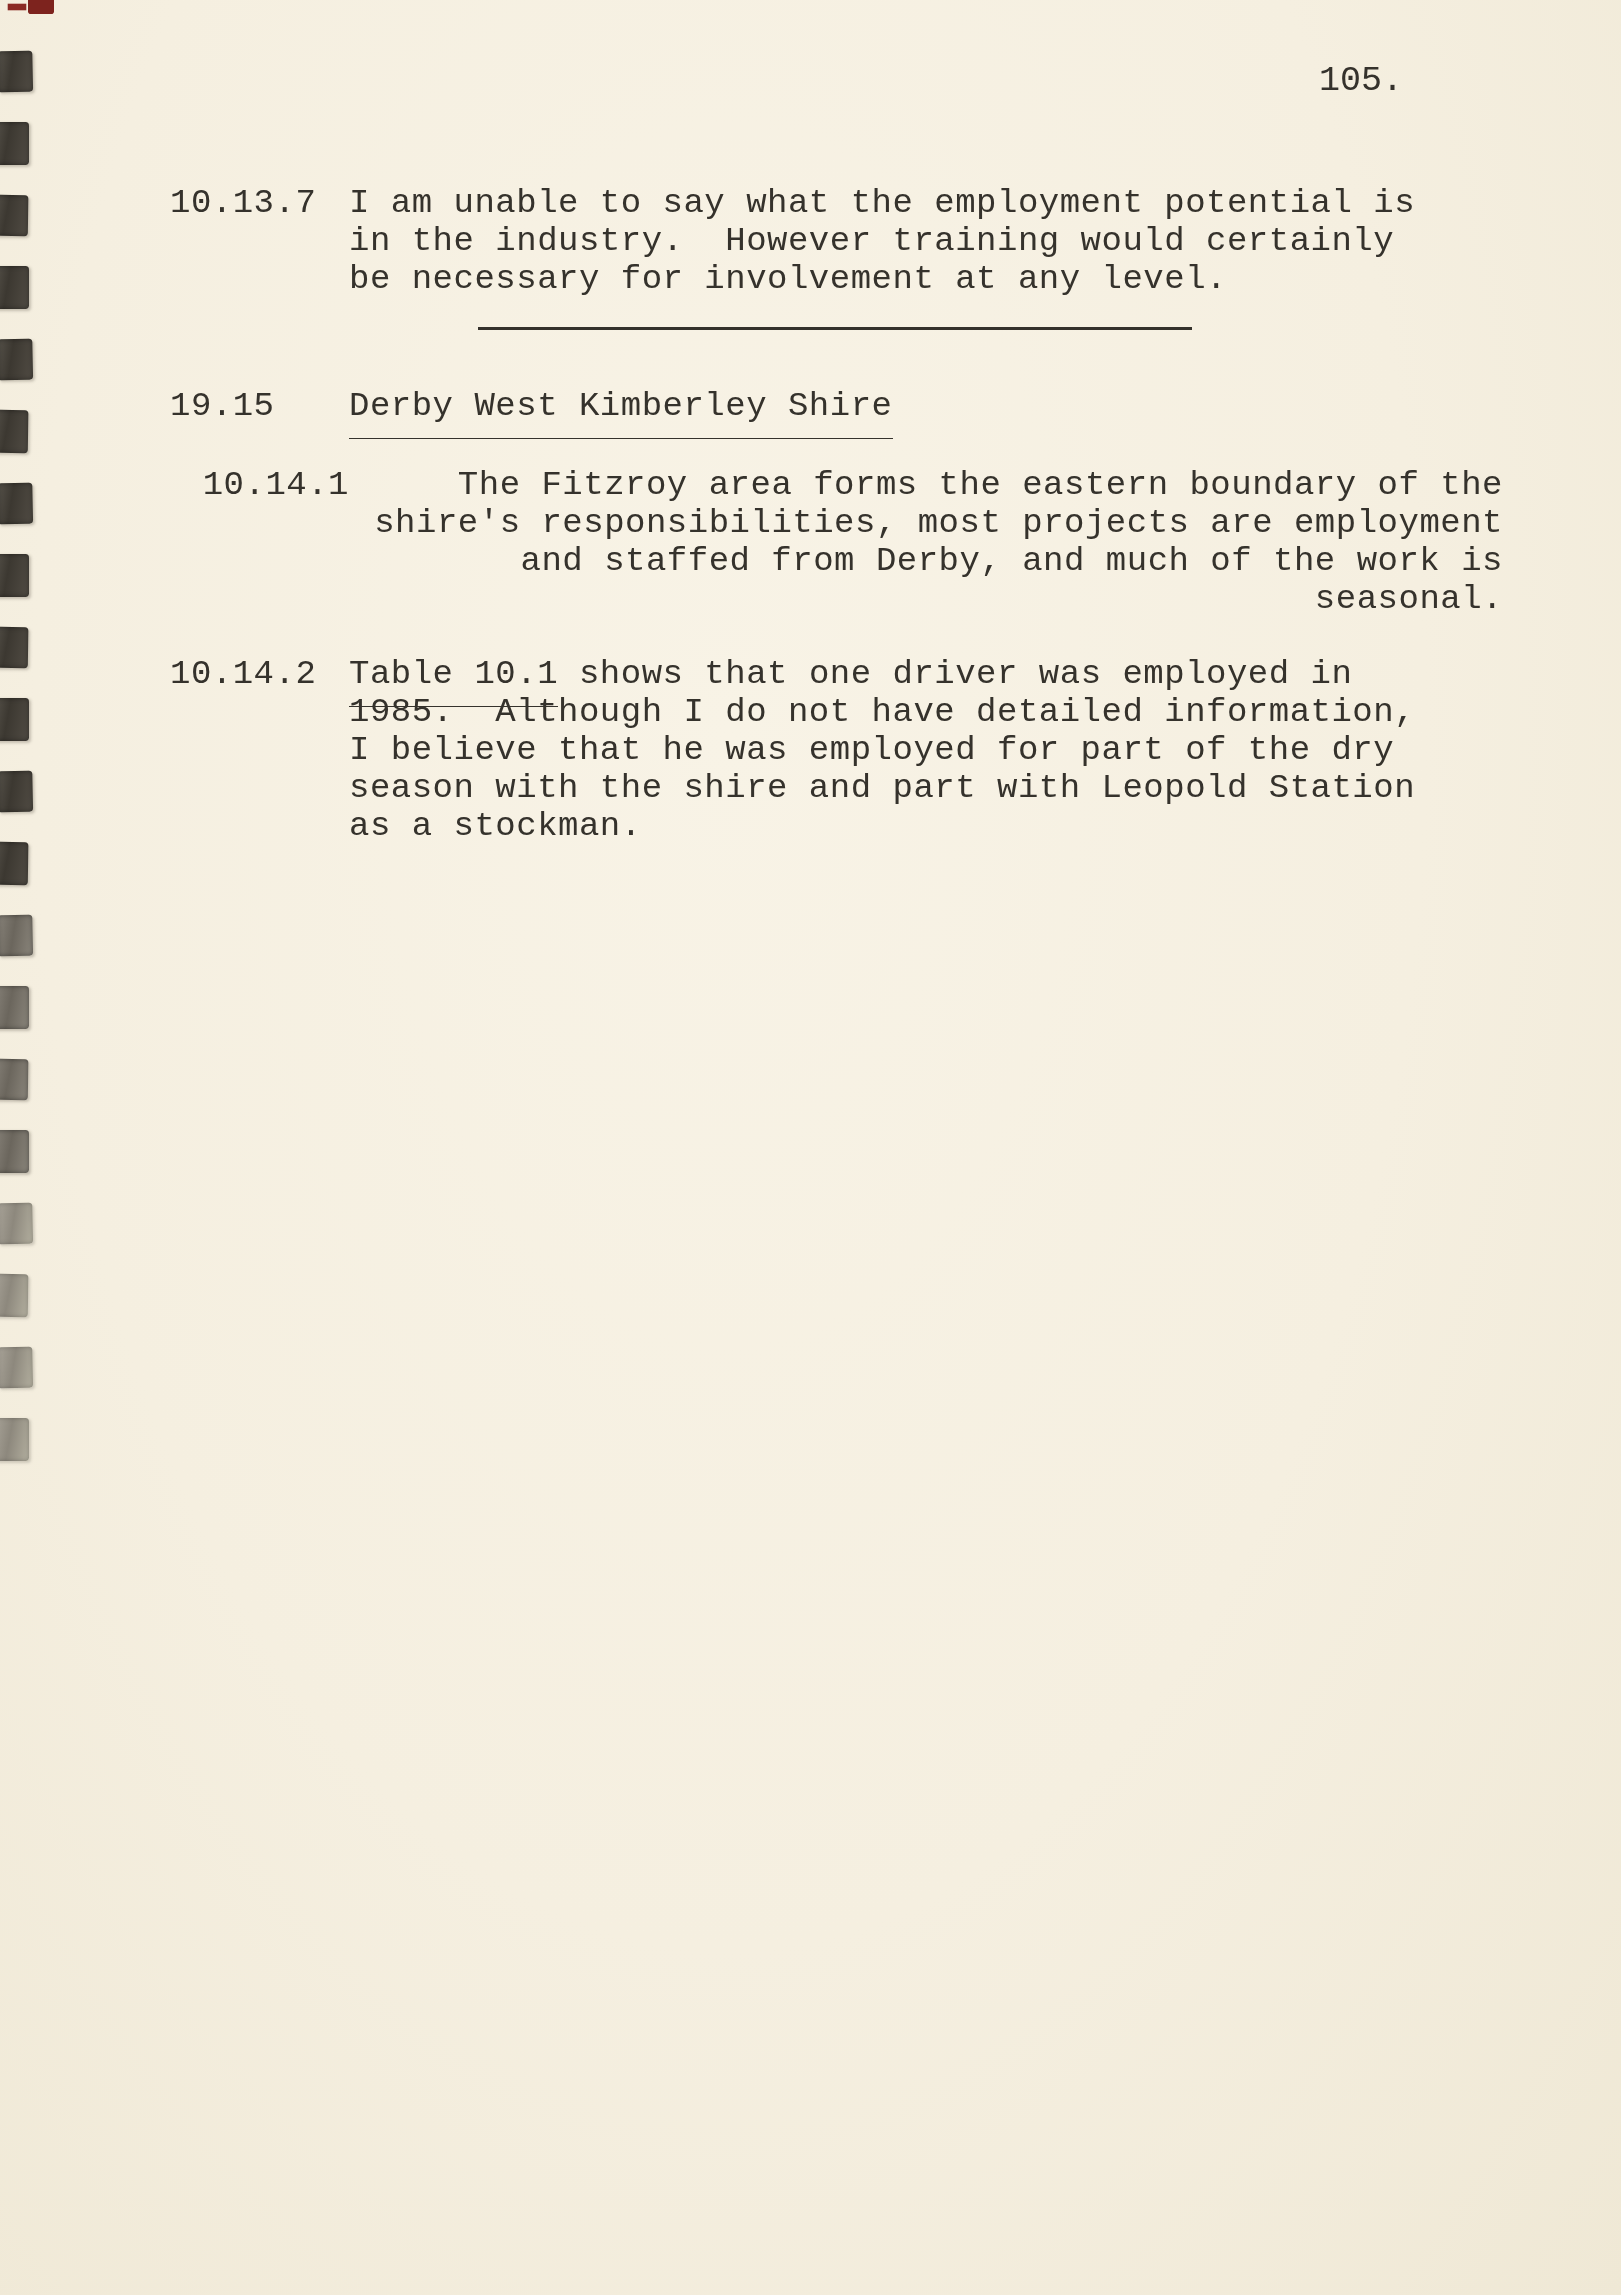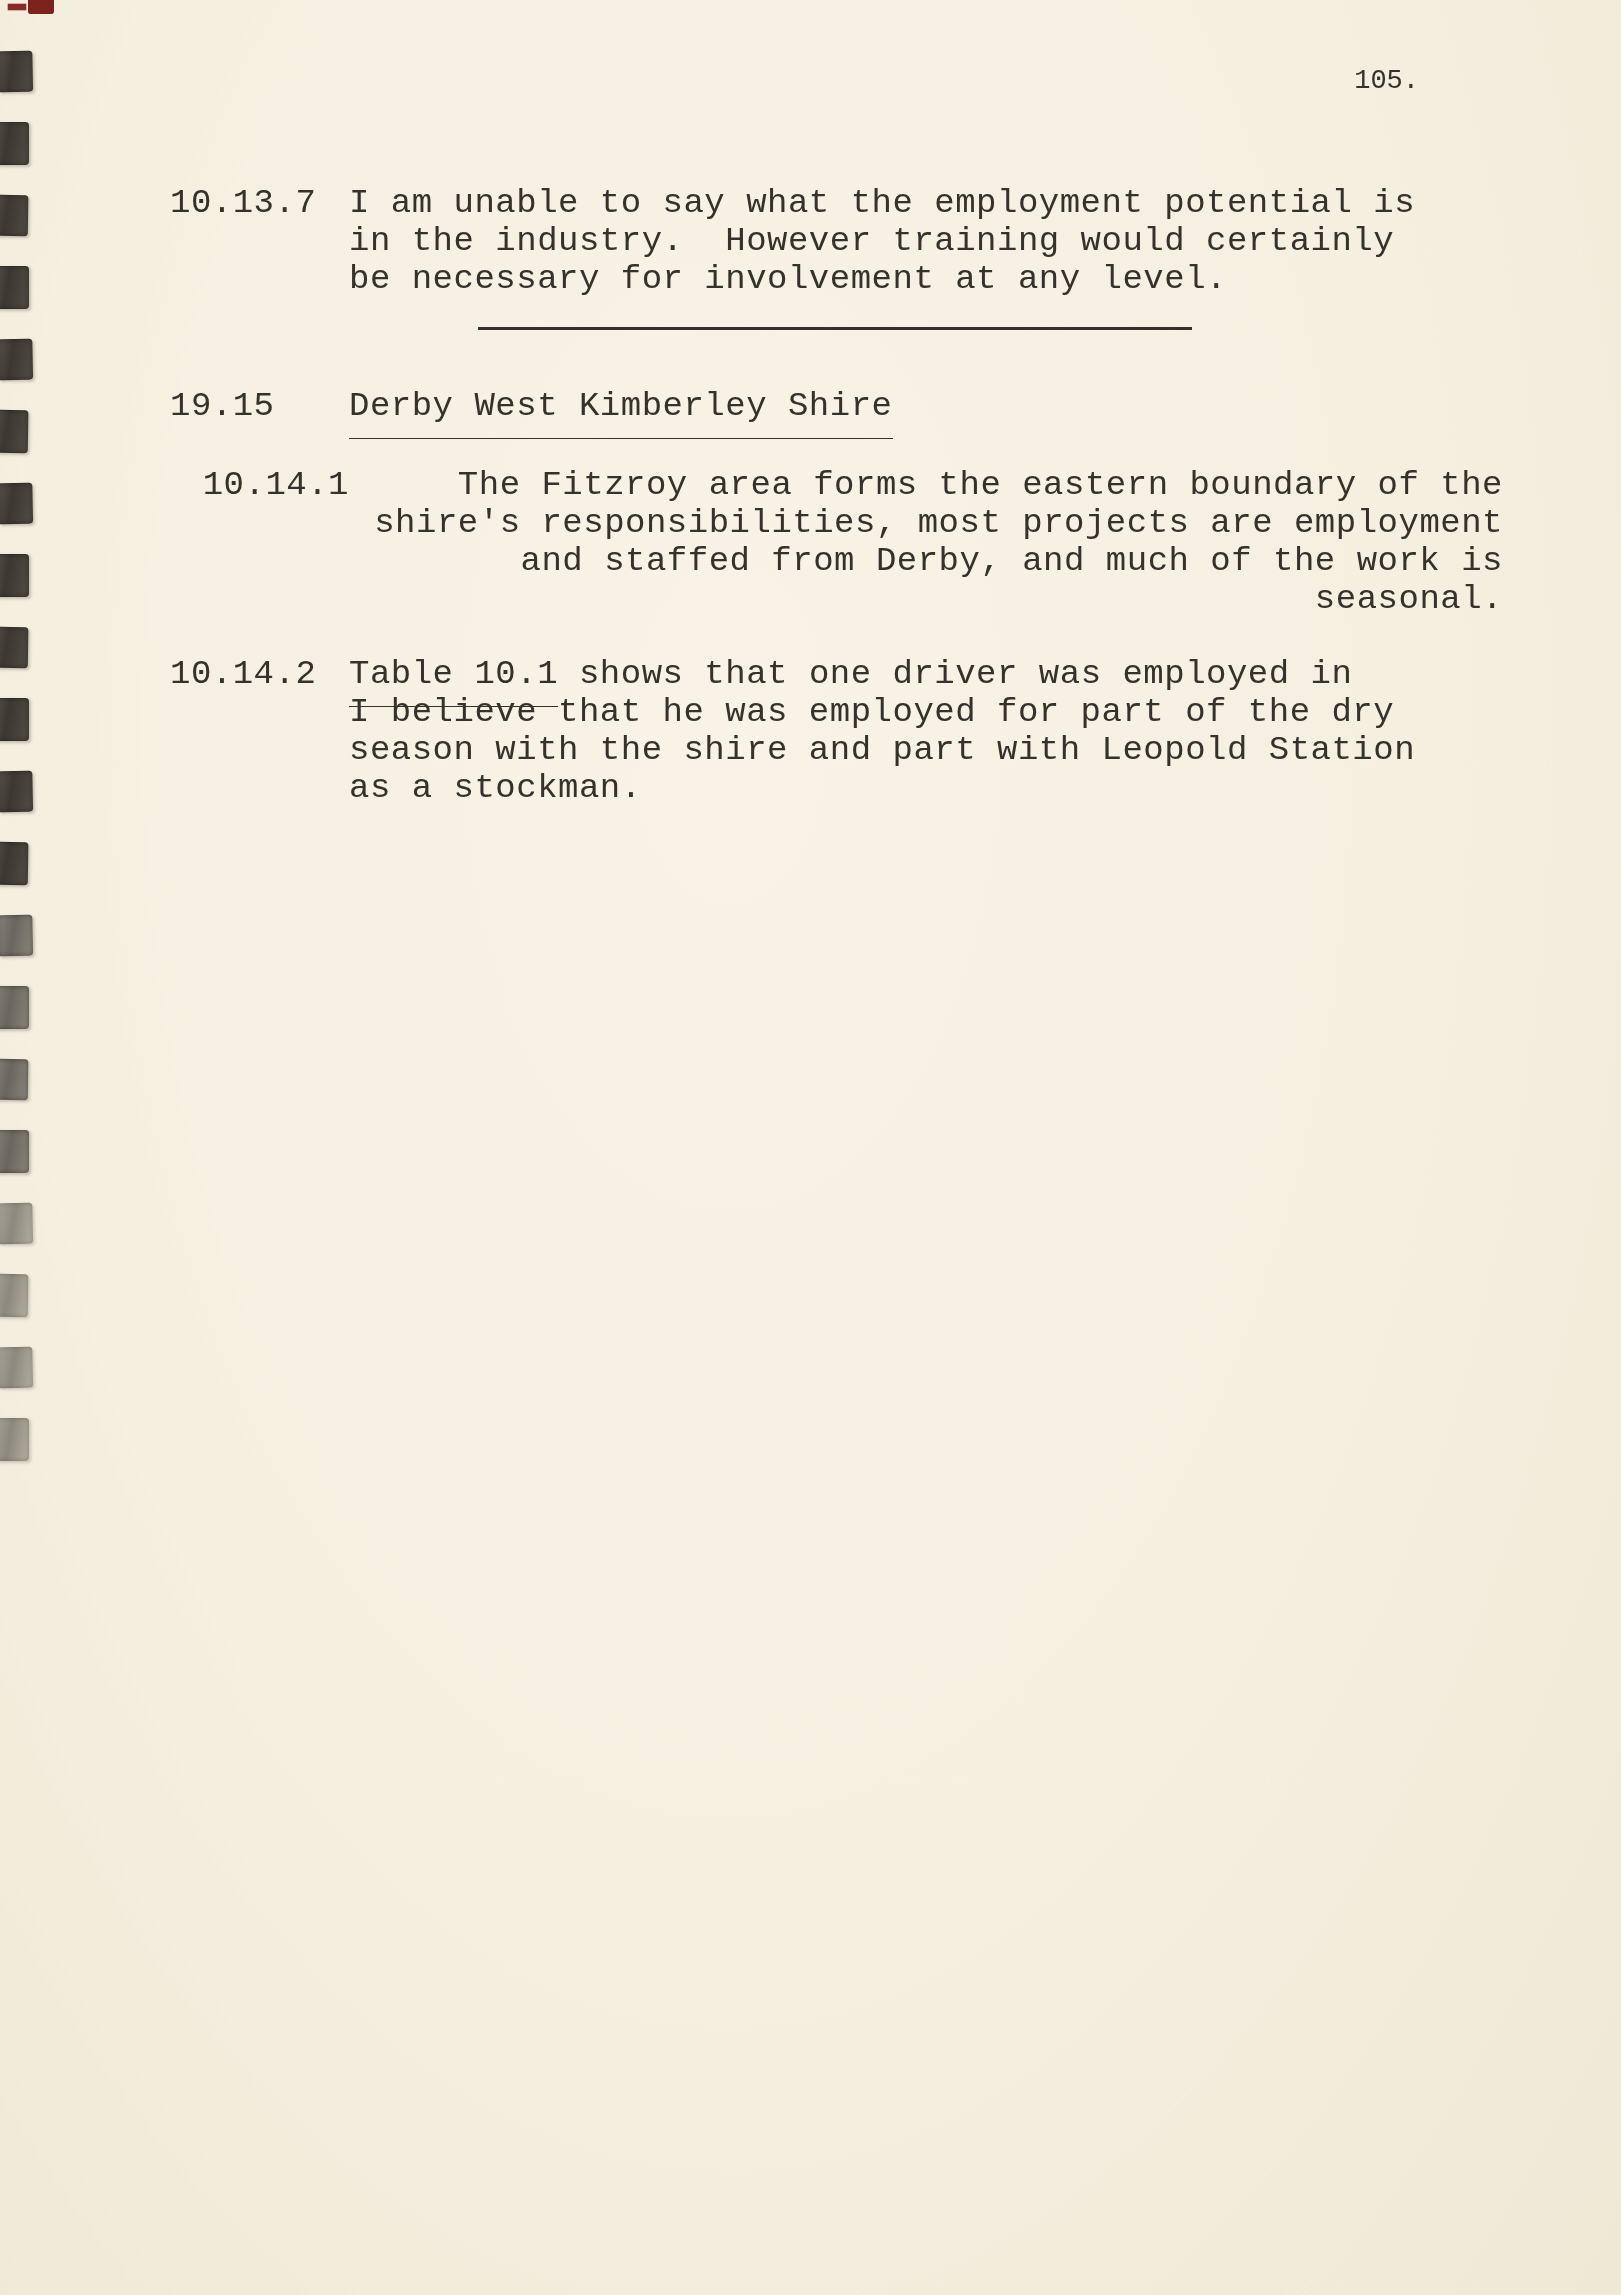--- a/index.html
+++ b/index.html
@@ -47,22 +47,22 @@
     top: 0;
     width: 26px;
     height: 13.8px;
     background: #7d231e;
     border-radius: 0 0 2.8px 2.8px;
     box-shadow: -24px 0 0 -3.7px #8a2a24;
   }
   .page-number {
     position: absolute;
     top: 62px;
-    right: 203px;
-    font-size: 27px;
+    right: 219px;
+    font-size: 35px;
     line-height: 38px;
   }
   .content {
     position: relative;
     padding: 184px 119px 0 170px;
     z-index: 1;
   }
   .block {
     display: grid;
     grid-template-columns: 179px 1fr;
@@ -147,20 +147,21 @@
         <div class="line">shire's responsibilities, most projects are employment</div>
         <div class="line">and staffed from Derby, and much of the work is</div>
         <div class="line">seasonal.</div>
       </div>
     </section>
 
     <section class="block s14-2">
       <div class="sec-label">10.14.2</div>
       <div class="sec-body">
         <div class="line"><span class="u">Table 10.1</span><span> shows that one driver was employed in</span></div>
+        <div class="line">1985.  Although I do not have detailed information,</div>
         <div class="line">I believe that he was employed for part of the dry</div>
         <div class="line">season with the shire and part with Leopold Station</div>
         <div class="line">as a stockman.</div>
       </div>
     </section>
 
   </main>
 </div>
 
 

